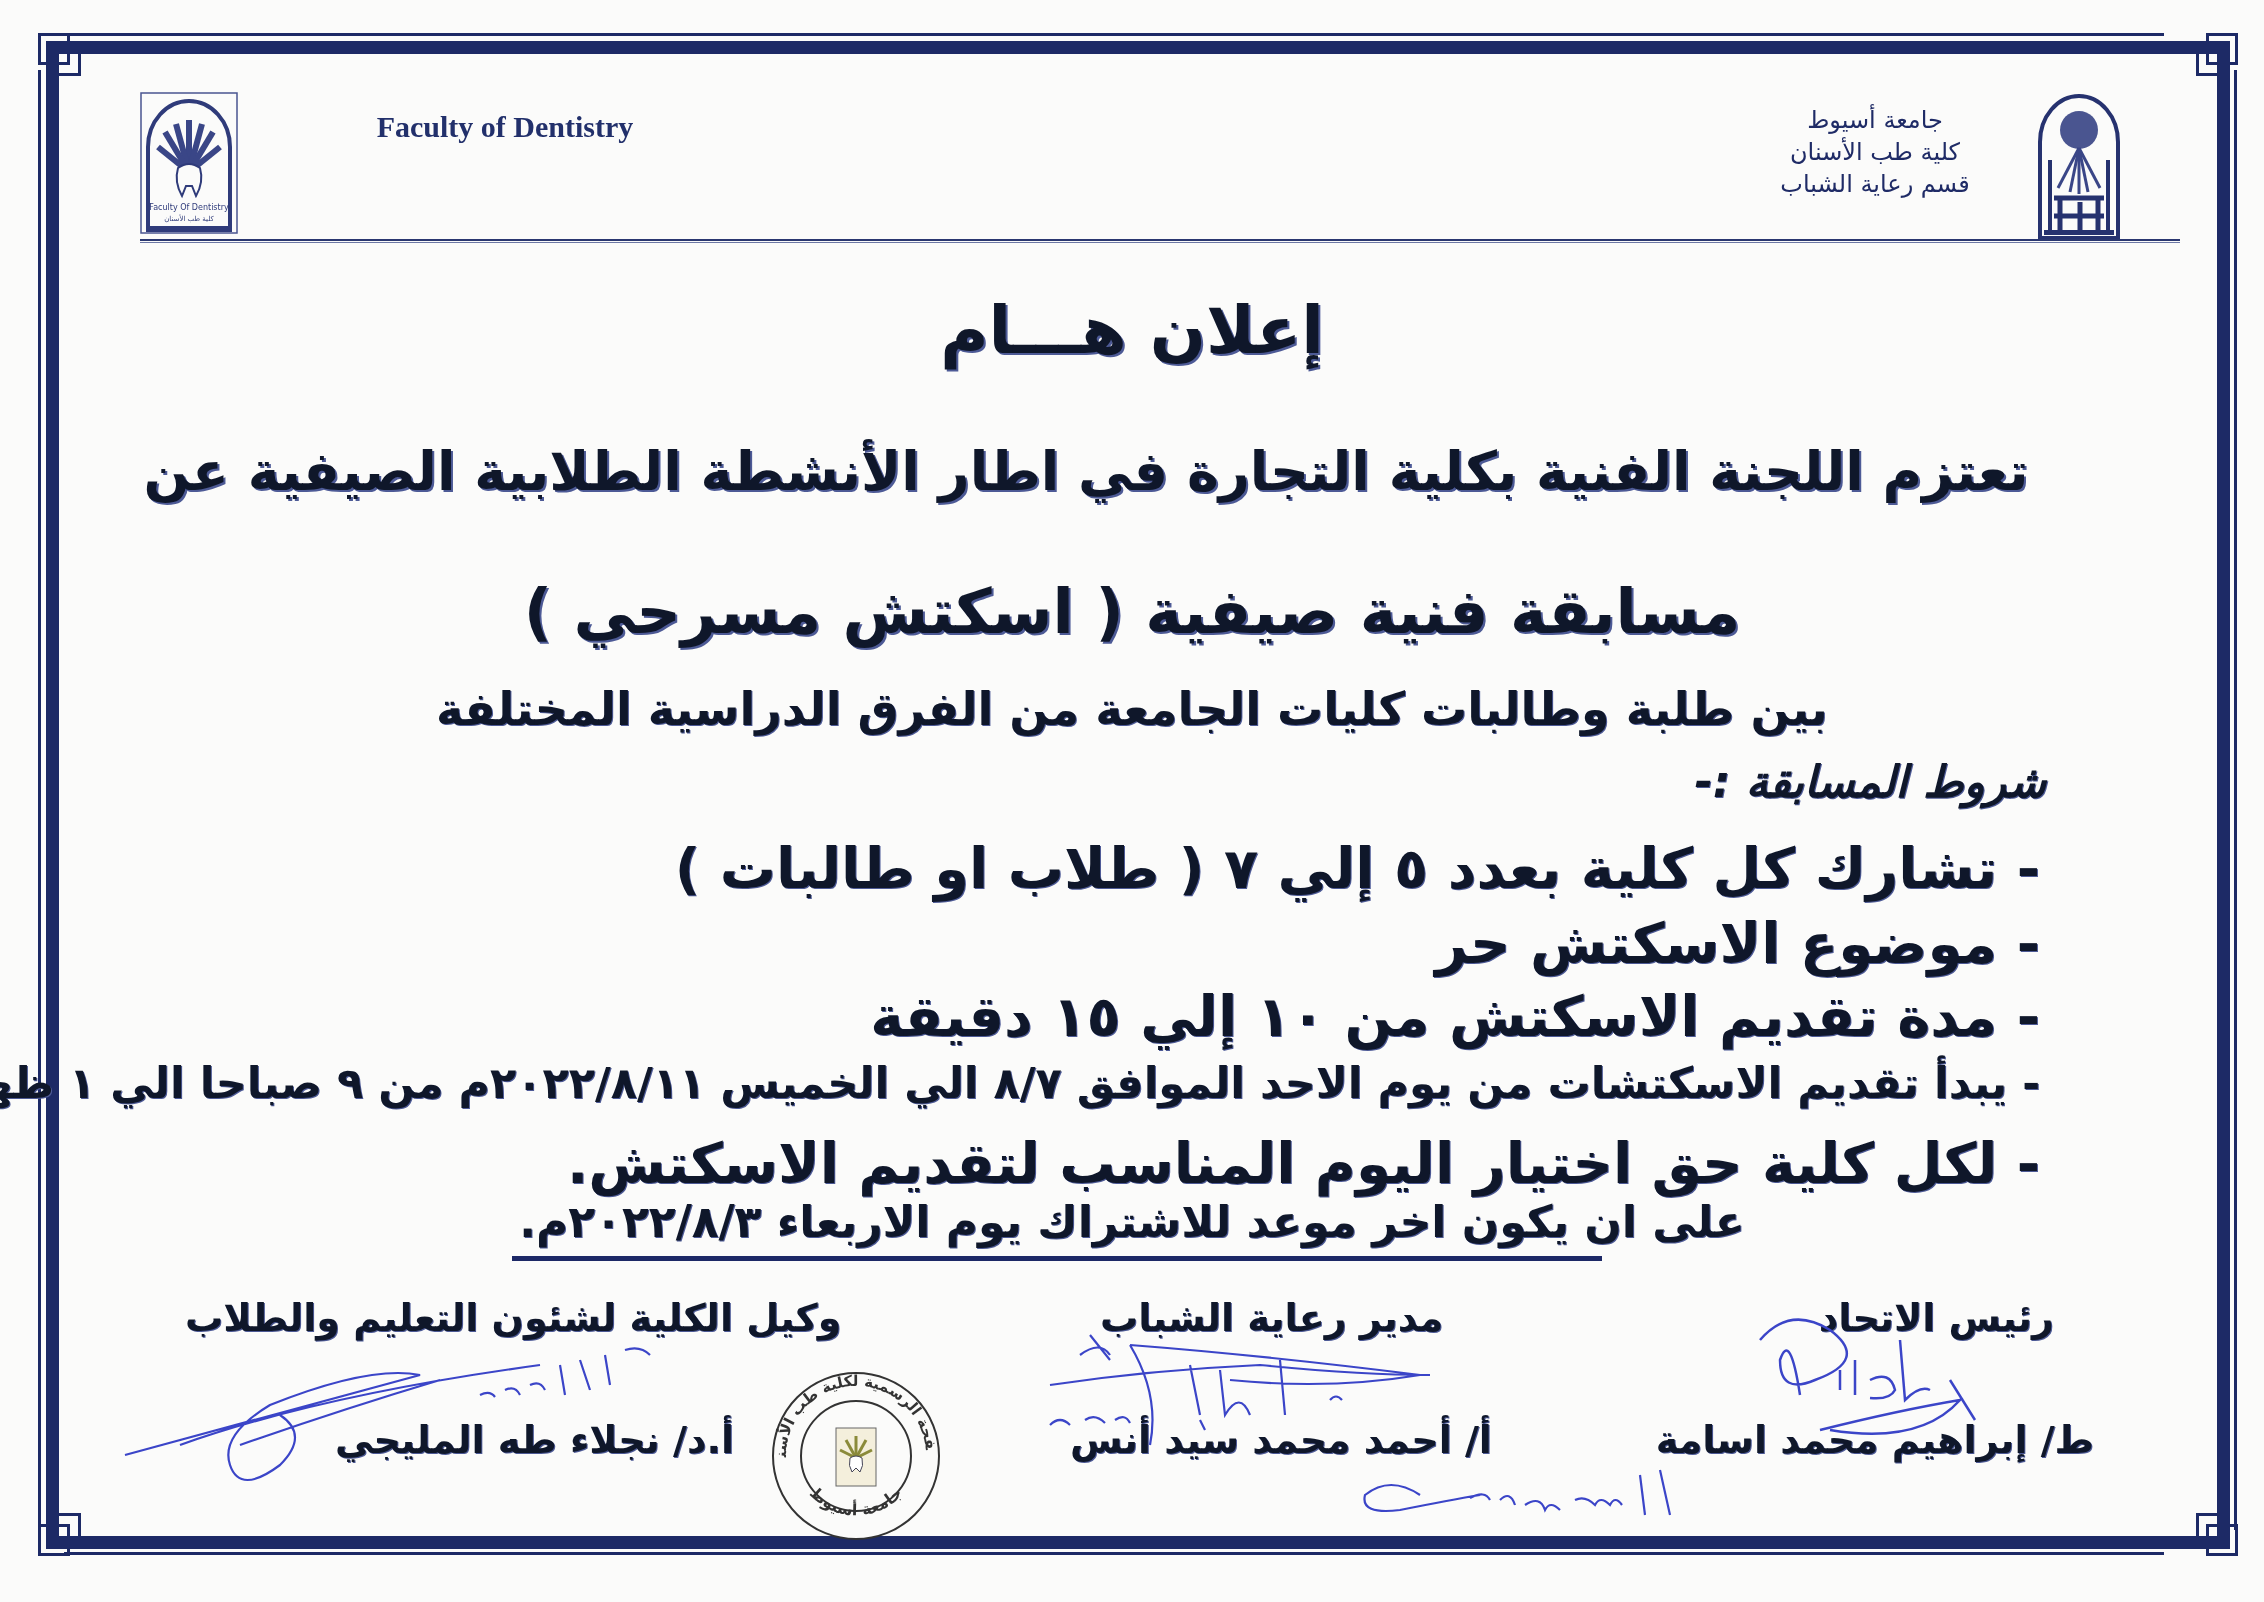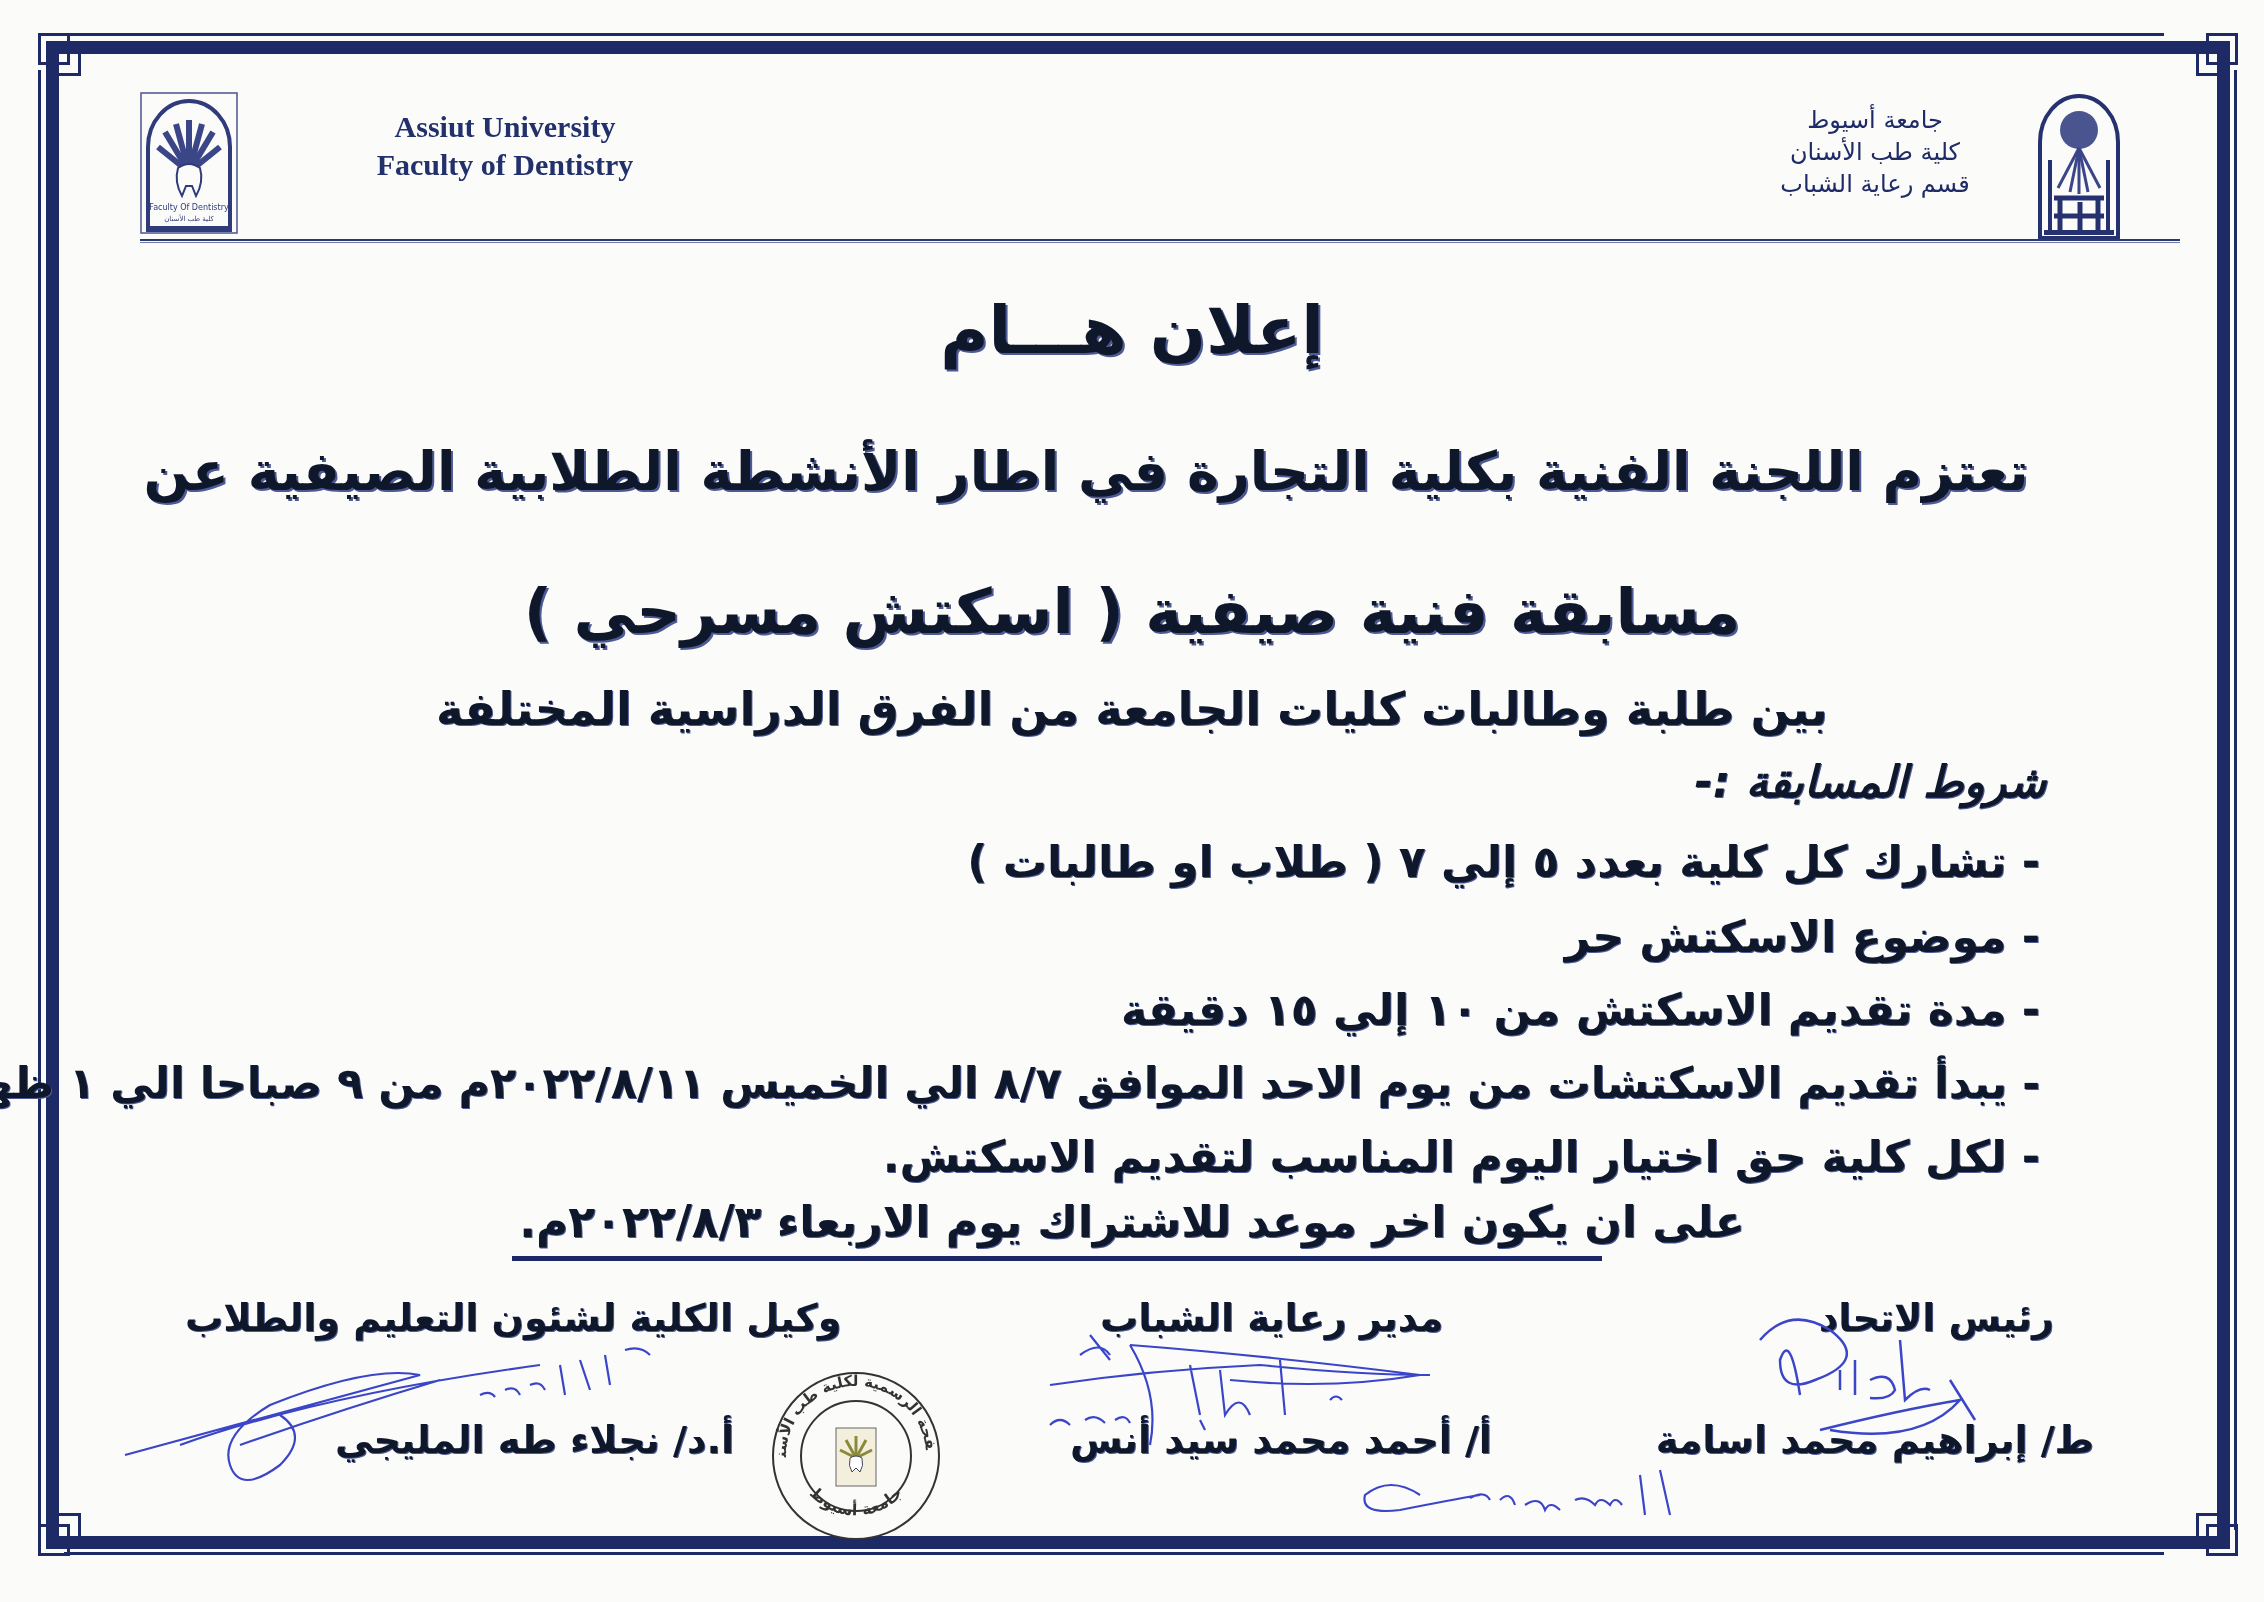--- a/index.html
+++ b/index.html
@@ -23,21 +23,21 @@
 
   
   .ar { position: absolute; direction: rtl; font-family: "DejaVu Sans", sans-serif; font-weight: bold; color: #0f172a;
         text-shadow: 2px 2px 0 #4d5a96; white-space: nowrap; }
   .title { left: 0; width: 2264px; top: 292px; text-align: center; font-size: 66px; letter-spacing: 2px; }
   .sub1 { left: 0; width: 2172px; top: 440px; text-align: center; font-size: 54px; }
   .sub2 { left: 0; width: 2264px; top: 575px; text-align: center; font-size: 62px; }
   .sub3 { left: 0; width: 2264px; top: 682px; text-align: center; font-size: 46px; text-shadow: 1px 1px 0 #4d5a96; }
 
   .cond-heading { right: 218px; top: 756px; font-size: 44px; text-shadow: 1px 1px 0 #4d5a96; font-style: italic; }
-  .cond { right: 224px; font-size: 44px; text-shadow: 1px 1px 0 #4d5a96; }
+  .cond { right: 224px; font-size: 56px; text-shadow: 1px 1px 0 #4d5a96; }
   .cond.c0 { top: 836px; }
   .cond.c1 { top: 911px; }
   .cond.c2 { top: 984px; }
   .cond.c3 { top: 1058px; font-size: 43px; }
   .cond.c4 { top: 1131px; }
 
   .deadline { left: 0; width: 2264px; top: 1196px; text-align: center; font-size: 44px; text-shadow: 1px 1px 0 #4d5a96; }
   .deadline-rule { position: absolute; left: 512px; top: 1256px; width: 1090px; height: 5px; background: #1c2866; }
 
   
@@ -86,21 +86,20 @@
       <line x1="49" y1="80" x2="18" y2="55"></line>
       <line x1="49" y1="80" x2="80" y2="55"></line>
     </g>
     <path d="M38 76 Q49 68 60 76 Q64 90 56 104 L52 94 L46 94 L42 104 Q34 90 38 76 Z" fill="#fbfbfa" stroke="#2f3b7a" stroke-width="2"></path>
     <text x="49" y="118" font-size="8" text-anchor="middle" fill="#2f3b7a" font-family="DejaVu Sans, sans-serif">Faculty Of Dentistry</text>
     <text x="49" y="129" font-size="7" text-anchor="middle" fill="#2f3b7a" font-family="DejaVu Sans, sans-serif">كلية طب الأسنان</text>
     <rect x="8" y="134" width="82" height="4" fill="#2f3b7a"></rect>
   </svg>
 
   <div class="hdr-en">
-    <div>Assiut University</div>
     <div>Faculty of Dentistry</div>
   </div>
 
   <div class="hdr-ar">
     <div>جامعة أسيوط</div>
     <div>كلية طب الأسنان</div>
     <div>قسم رعاية الشباب</div>
   </div>
 
   <svg class="logo-right" viewBox="0 0 86 150">

